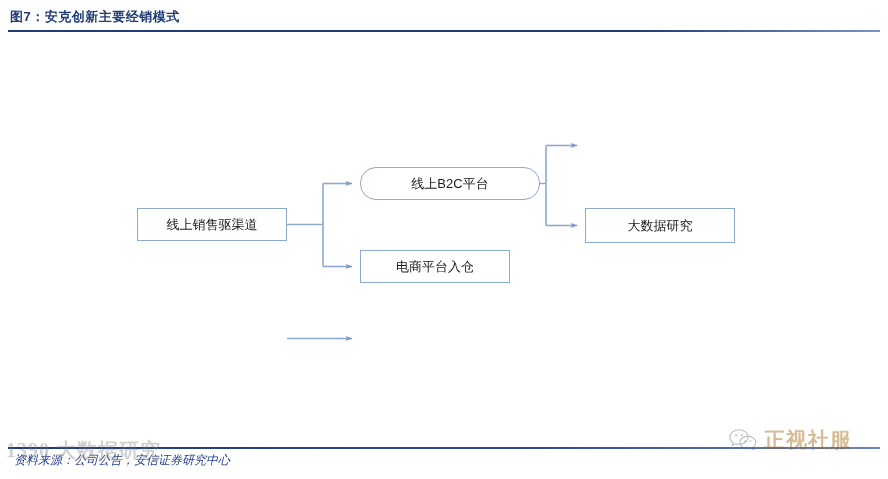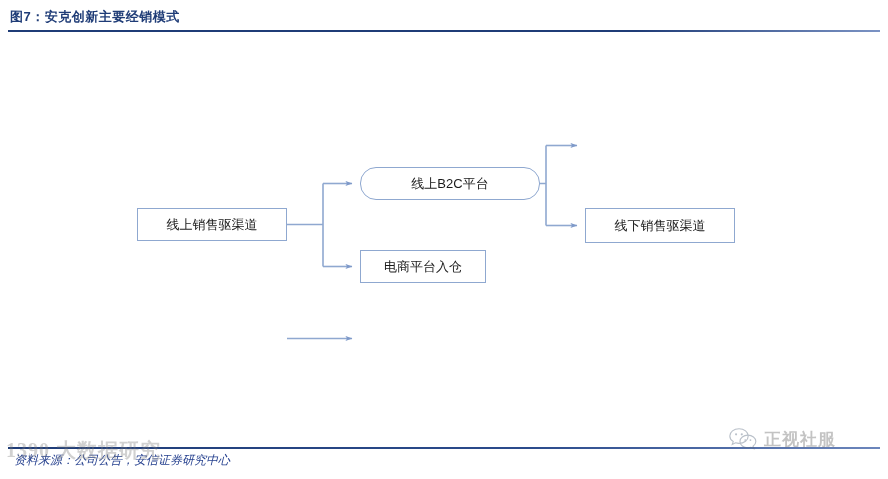--- a/index.html
+++ b/index.html
@@ -109,23 +109,23 @@
     gap: 6px;
     pointer-events: none;
     opacity: 0.42;
   }
   .wechat-icon {
     width: 30px;
     height: 26px;
     display: block;
   }
   .watermark-brand-text {
-    font-size: 17px;
+    font-size: 21px;
     font-weight: bold;
-    color: #737373;
+    color: #a16207;
     letter-spacing: 1px;
     white-space: nowrap;
     font-family: "Liberation Serif", "DejaVu Serif", serif;
   }
 </style>
 </head>
 <body>
 
 <div class="exhibit-title">图7：安克创新主要经销模式</div>
 <div class="title-rule"></div>
@@ -156,28 +156,28 @@
 
   <div class="node" style="left:137px; top:172px; width:150px; height:33px;">
     <span>线上销售驱渠道</span>
   </div>
 
 
   <div class="node" style="left:360px; top:131px; width:180px; height:33px;border-radius:16px;">
     <span>线上B2C平台</span>
   </div>
 
-  <div class="node" style="left:360px; top:214px; width:126px; height:33px;">
+  <div class="node" style="left:360px; top:214px; width:150px; height:33px;">
     <span>电商平台入仓</span>
   </div>
 
 
 
   <div class="node" style="left:585px; top:172px; width:150px; height:35px;">
-    <span>线下销售驱渠道</span>
+    <span>大数据研究</span>
   </div>
 </div>
 
 <div class="footer-rule"></div>
 <div class="footer-source">资料来源：公司公告，安信证券研究中心</div>
 
 <div class="watermark-left">1390 大数据研究</div>
 
 <div class="watermark-brand">
   <svg class="wechat-icon" viewBox="0 0 34 30">

